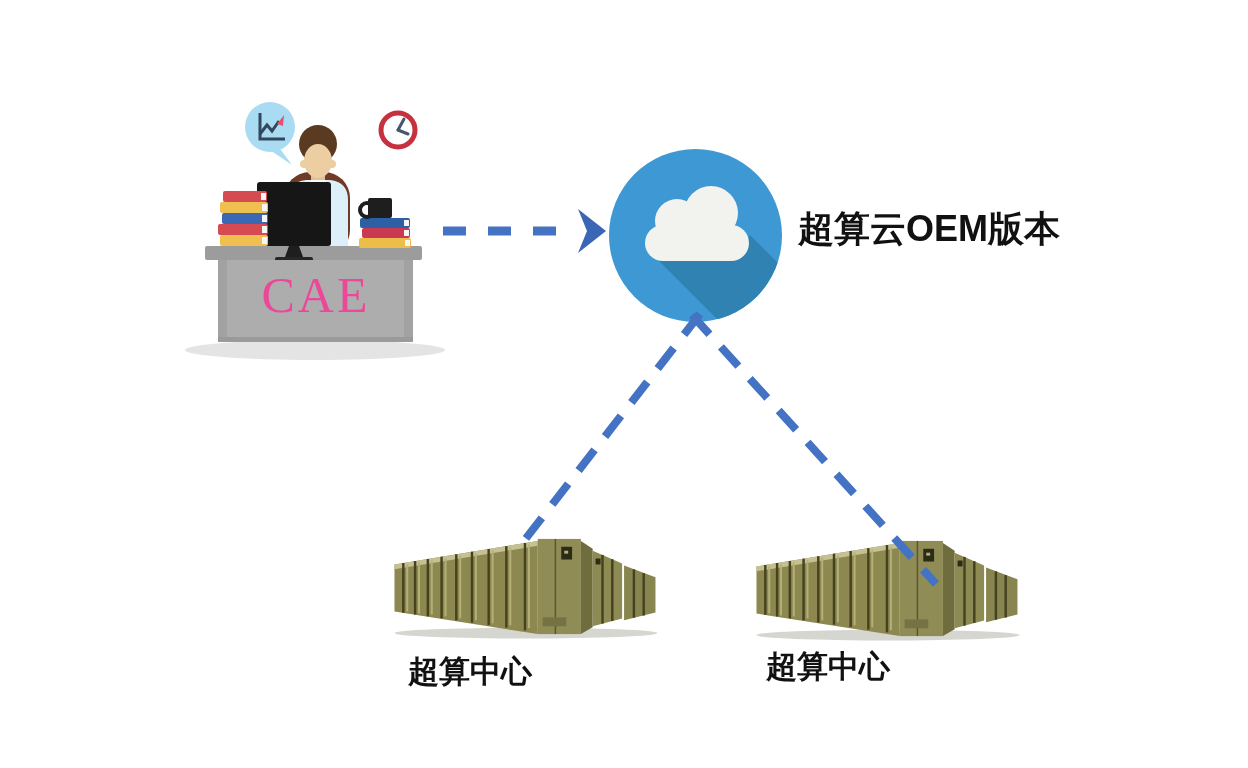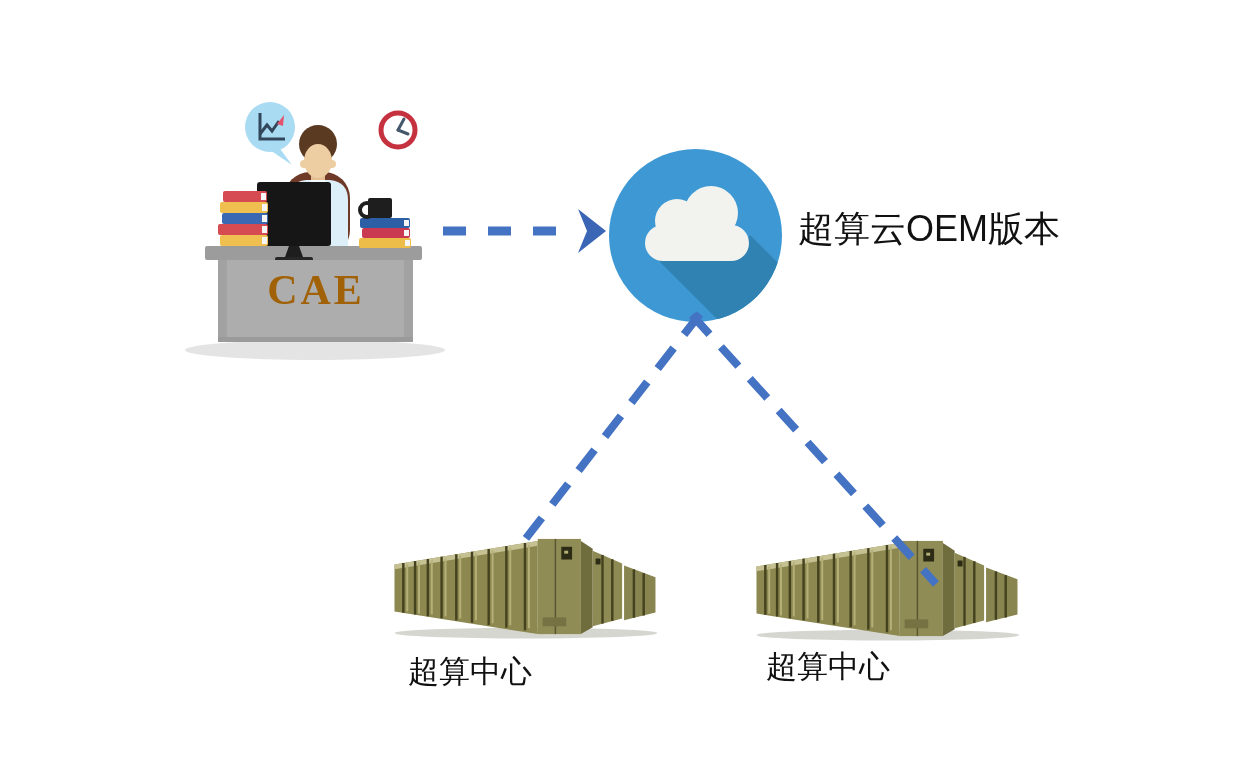--- a/index.html
+++ b/index.html
@@ -2,30 +2,30 @@
 <html style="--arrow-blue: #4573C4; --arrowhead-blue: #3A66B5; --cloud-blue: #3D98D3; --cloud-shadow: #2F82B1; --cloud-white: #F2F3EF; --server-olive: #8C8850; --label-color: #111111;"><head>
 <meta charset="utf-8">
 <style>
   html,body{margin:0;padding:0;background:#fff;}
   .canvas{
     position:relative;width:1248px;height:768px;background:#fff;overflow:hidden;
     font-family:"Liberation Sans","DejaVu Sans",sans-serif;
   }
   .abs{position:absolute;}
   .label{
-    position:absolute;font-weight:normal;color:var(--label-color,#111);
+    position:absolute;font-weight:bold;color:var(--label-color,#111);
     white-space:nowrap;line-height:1.1;
   }
   .oem-label{left:798px;top:209px;font-size:36px;letter-spacing:0px;}
   .dc-label-1{left:408px;top:655px;font-size:31px;}
   .dc-label-2{left:766px;top:650px;font-size:31px;}
   .cae-label{
     position:absolute;left:220px;top:266px;width:192px;text-align:center;
-    font-family:"Liberation Serif","DejaVu Serif",serif;font-weight:bold;
-    font-size:42px;letter-spacing:3px;color:#a16207;
+    font-family:"Liberation Serif","DejaVu Serif",serif;font-weight:normal;
+    font-size:50px;letter-spacing:3px;color:#ec4899;
   }
   .cloud-circle{
     position:absolute;left:609px;top:149px;width:173px;height:173px;
     border-radius:50%;background:var(--cloud-blue,#3D98D3);overflow:hidden;
   }
   .cloud-circle svg{display:block;}
 </style>
 </head>
 <body>
 

